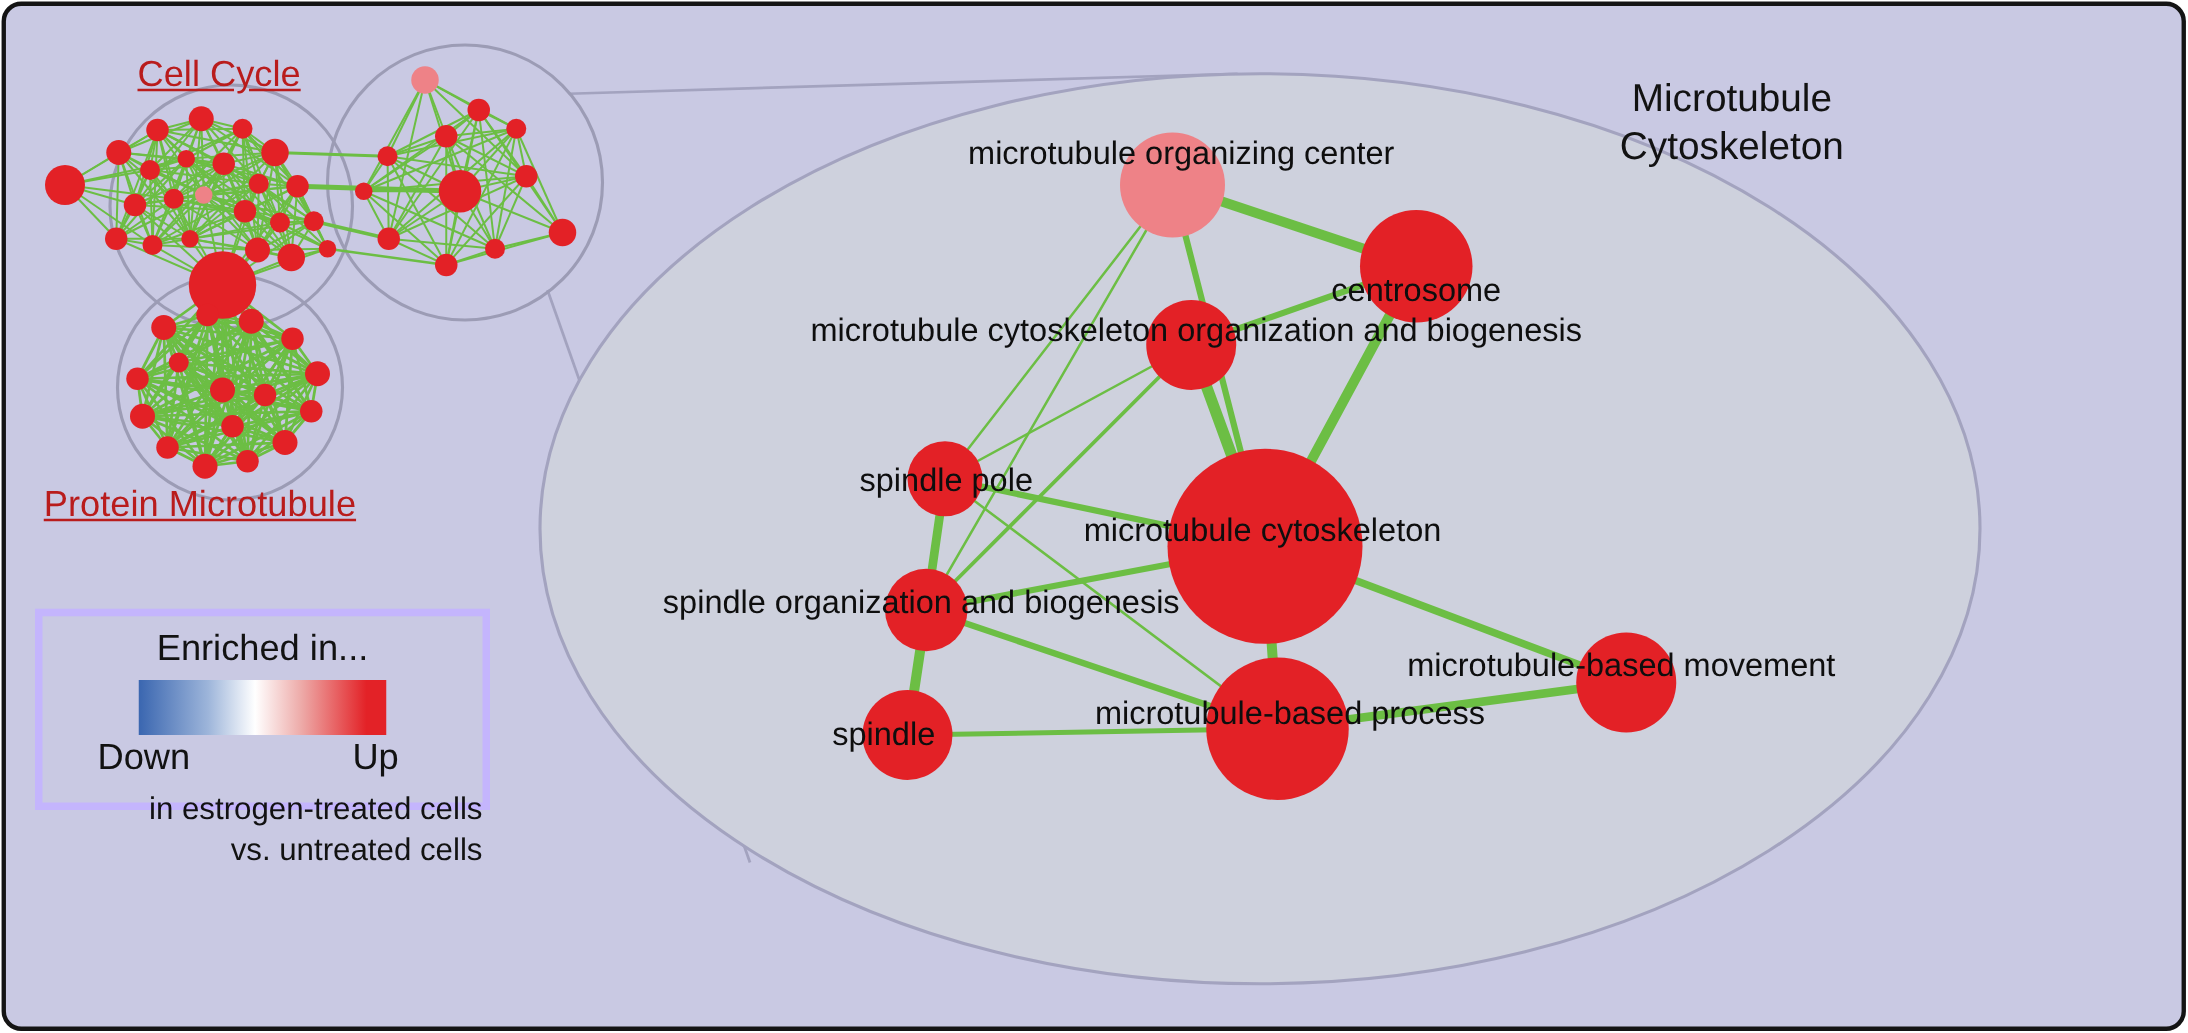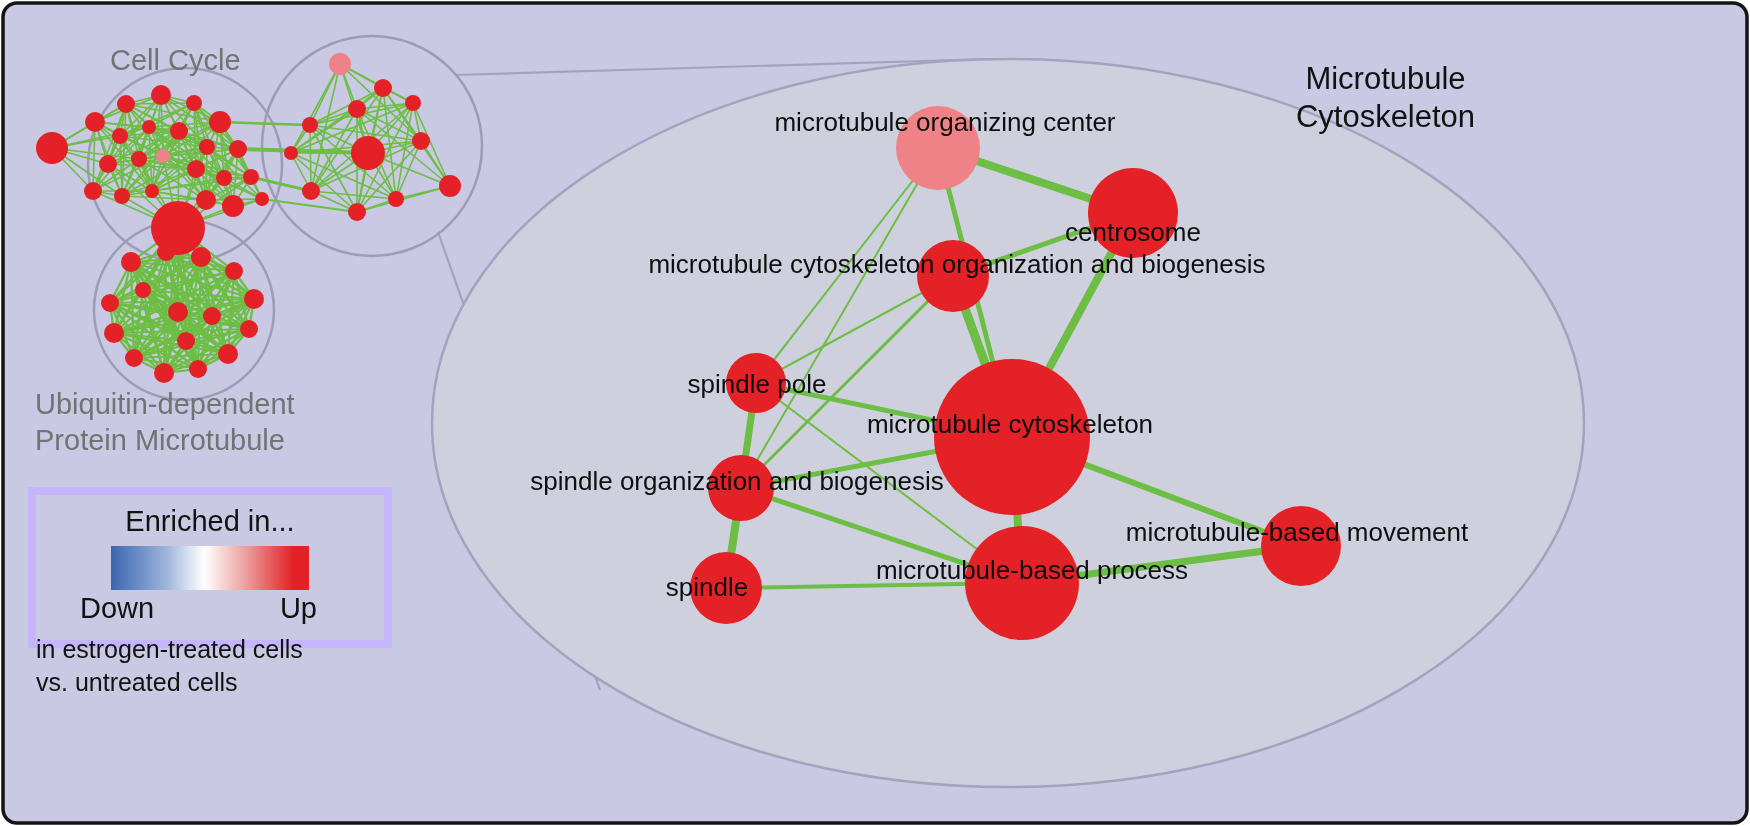--- a/index.html
+++ b/index.html
@@ -6,38 +6,38 @@
   html, body { margin: 0; padding: 0; background: #ffffff; }
   #figure {
     position: relative;
     width: 1750px;
     height: 826px;
     font-family: "Liberation Sans", sans-serif;
     overflow: hidden;
   }
   #network-svg { position: absolute; left: 0; top: 0; }
   .overlay { position: absolute; margin: 0; }
-  .gray { color: #737373; }
+  .gray { color: #b91c1c; text-decoration: underline; }
   #cell-cycle-label { left: 110px; top: 44px; font-size: 29px; }
   #ubiquitin-label { left: 35px; top: 386px; font-size: 29px; line-height: 36px; }
   #main-title {
     left: 1278px; top: 60px; width: 215px;
     font-size: 31px; line-height: 38px; color: #121212; text-align: center;
   }
   #legend {
     left: 28px; top: 487px; width: 364px; height: 161px;
-    border: 8px solid #c4b5fd;
+    border: 6px solid #c4b5fd;
   }
   #legend-title { margin-top: 10px; text-align: center; font-size: 29px; color: #121212; }
   #gradient-bar { width: 198px; height: 44px; margin: 8px auto 0 auto; }
   #updown {
     display: flex; justify-content: space-between;
     padding: 2px 67px 0 44px; font-size: 29px; color: #121212;
   }
-  #legend-note { margin-top: 8px; text-align: left; font-size: 25px; line-height: 33px; color: #121212; }
+  #legend-note { margin-top: 8px; text-align: right; font-size: 25px; line-height: 33px; color: #121212; }
 </style>
 </head>
 <body>
 
 <div id="figure">
 
   <svg id="network-svg" width="1750" height="826" viewBox="0 0 1750 826">
       <rect x="3" y="3" width="1744" height="820" rx="14" fill="#c9c9e3" stroke="#141414" stroke-width="3.5"></rect>
       <line x1="455" y1="75" x2="990" y2="59" stroke="#a3a3bf" stroke-width="2.2"></line>
       <line x1="438" y1="232" x2="600" y2="690" stroke="#a3a3bf" stroke-width="2.2"></line>
@@ -525,21 +525,20 @@
       <text x="1010" y="433" text-anchor="middle" font-size="26" font-family="&quot;Liberation Sans&quot;, sans-serif" fill="#0e0e0e">microtubule cytoskeleton</text>
       <text x="737" y="490" text-anchor="middle" font-size="26" font-family="&quot;Liberation Sans&quot;, sans-serif" fill="#0e0e0e">spindle organization and biogenesis</text>
       <text x="1297" y="541" text-anchor="middle" font-size="26" font-family="&quot;Liberation Sans&quot;, sans-serif" fill="#0e0e0e">microtubule-based movement</text>
       <text x="707" y="596" text-anchor="middle" font-size="26" font-family="&quot;Liberation Sans&quot;, sans-serif" fill="#0e0e0e">spindle</text>
       <text x="1032" y="579" text-anchor="middle" font-size="26" font-family="&quot;Liberation Sans&quot;, sans-serif" fill="#0e0e0e">microtubule-based process</text>
     </svg>
 
   <div class="overlay gray" id="cell-cycle-label">Cell Cycle</div>
 
   <div class="overlay gray" id="ubiquitin-label">
-    <div>Ubiquitin-dependent</div>
     <div>Protein Microtubule</div>
   </div>
 
   <div class="overlay" id="main-title">
     <div>Microtubule</div>
     <div>Cytoskeleton</div>
   </div>
 
   <div class="overlay" id="legend">
     <div id="legend-title">Enriched in...</div>

